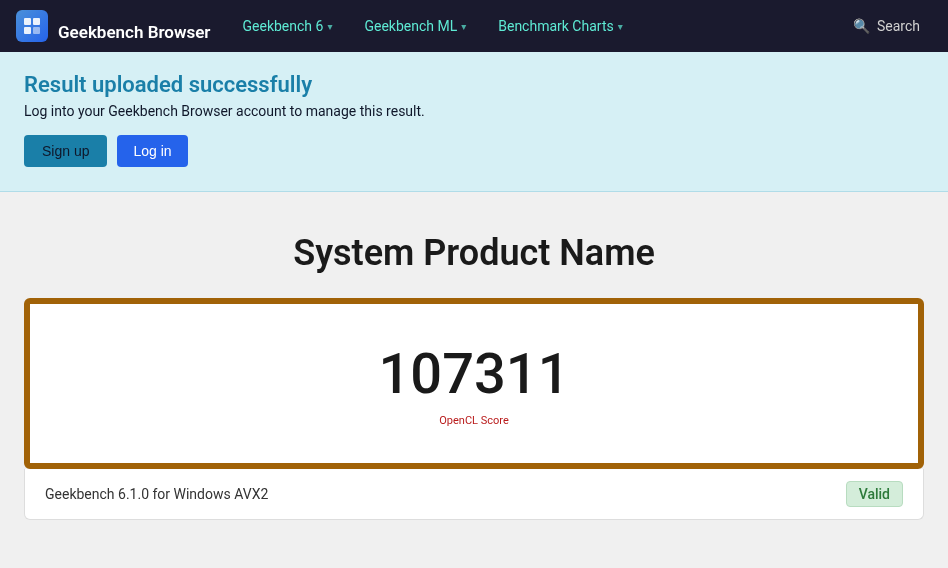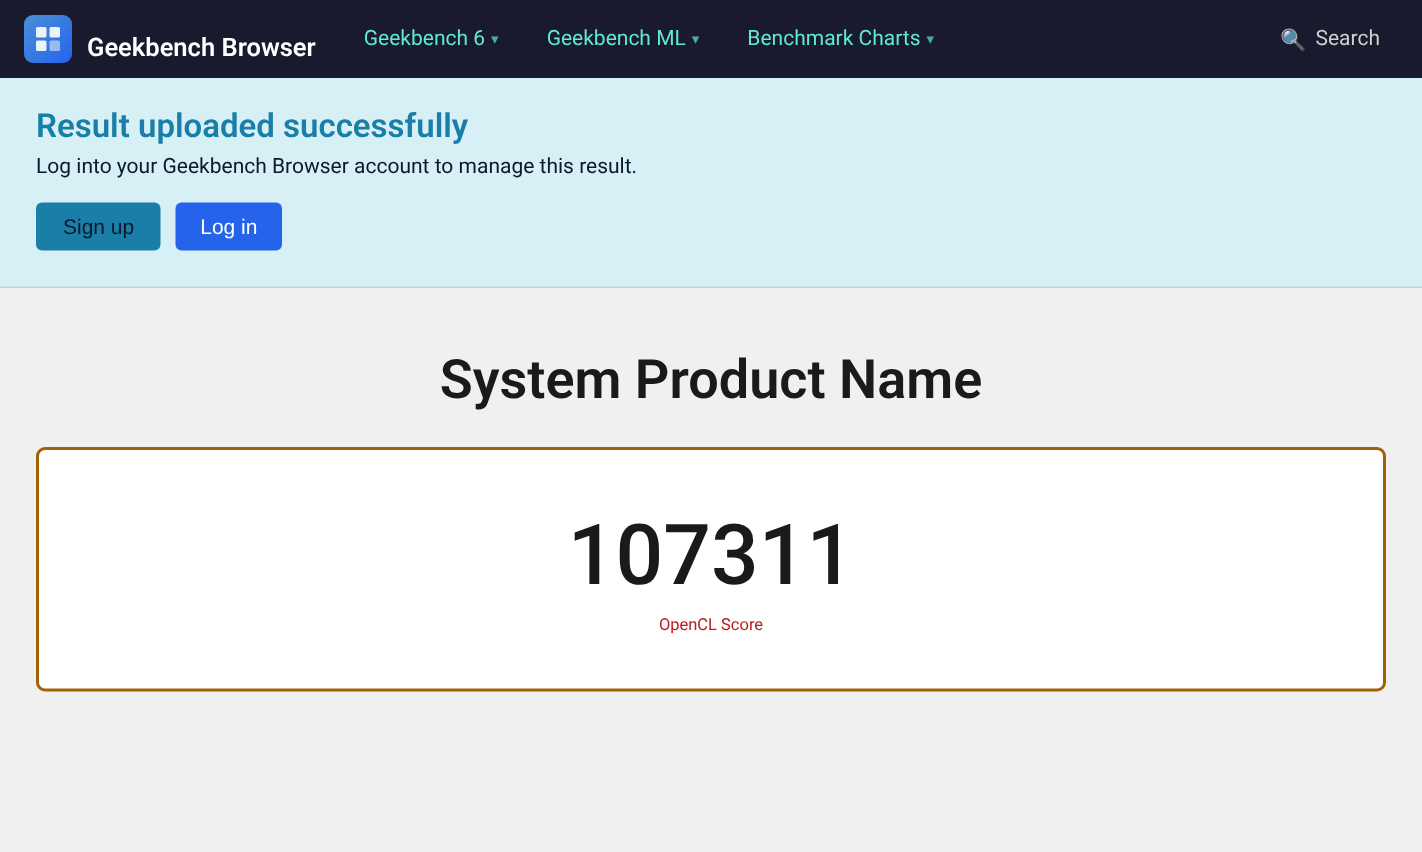--- a/index.html
+++ b/index.html
@@ -140,21 +140,21 @@
 
     .product-name {
       font-size: 36px;
       font-weight: 600;
       color: #1a1a1a;
     }
 
     
     .score-card {
       background: #ffffff;
-      border: 2px solid #a16207;
+      border: 6px solid #a16207;
       border-radius: 6px;
       padding: 40px 24px 36px 24px;
       text-align: center;
       margin-bottom: 0;
     }
 
     .score-value {
       font-size: 56px;
       font-weight: 500;
       color: #1a1a1a;
@@ -244,13 +244,17 @@
 <div class="main-content">
   <div class="product-name-section">
     <h1 class="product-name">System Product Name</h1>
   </div>
 
   <div class="score-card">
     <div class="score-value">107311</div>
     <div class="score-label">OpenCL Score</div>
   </div>
 
+  <div class="footer-row">
+    <span class="footer-version">Geekbench 6.1.0 for Windows AVX2</span>
+    <span class="valid-badge">Valid</span>
+  </div>
 </div>
 
 </body></html>

